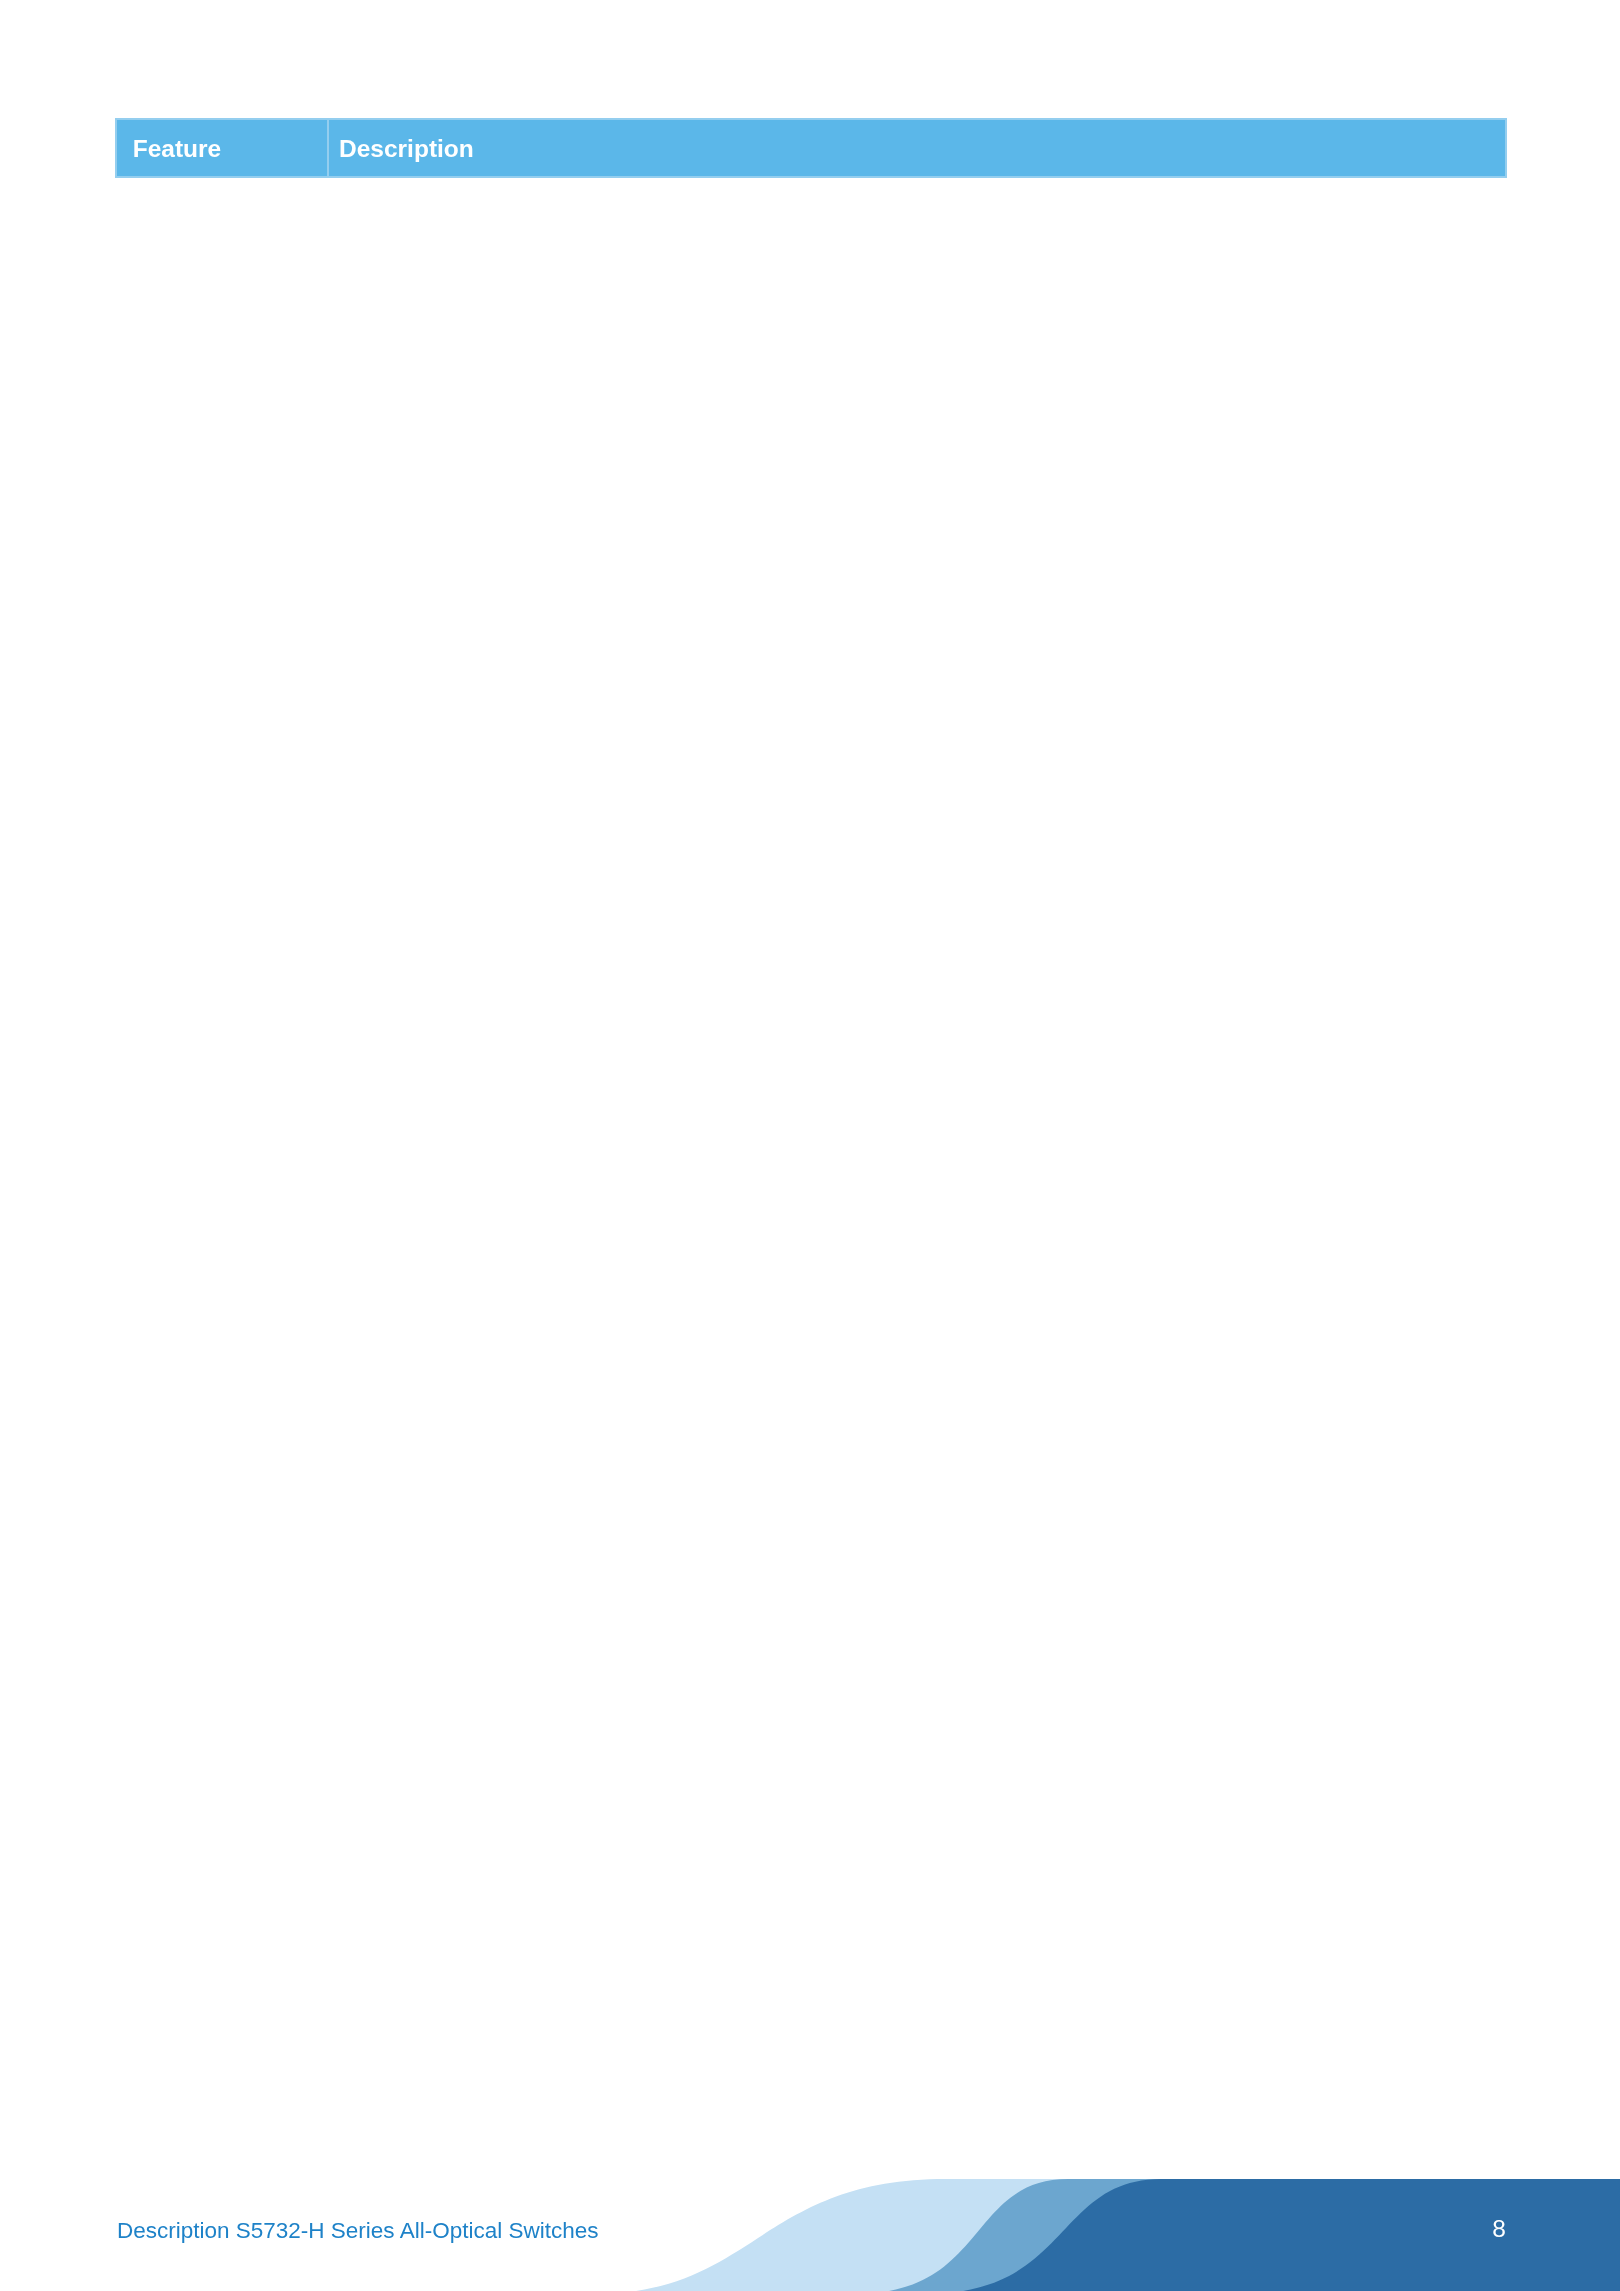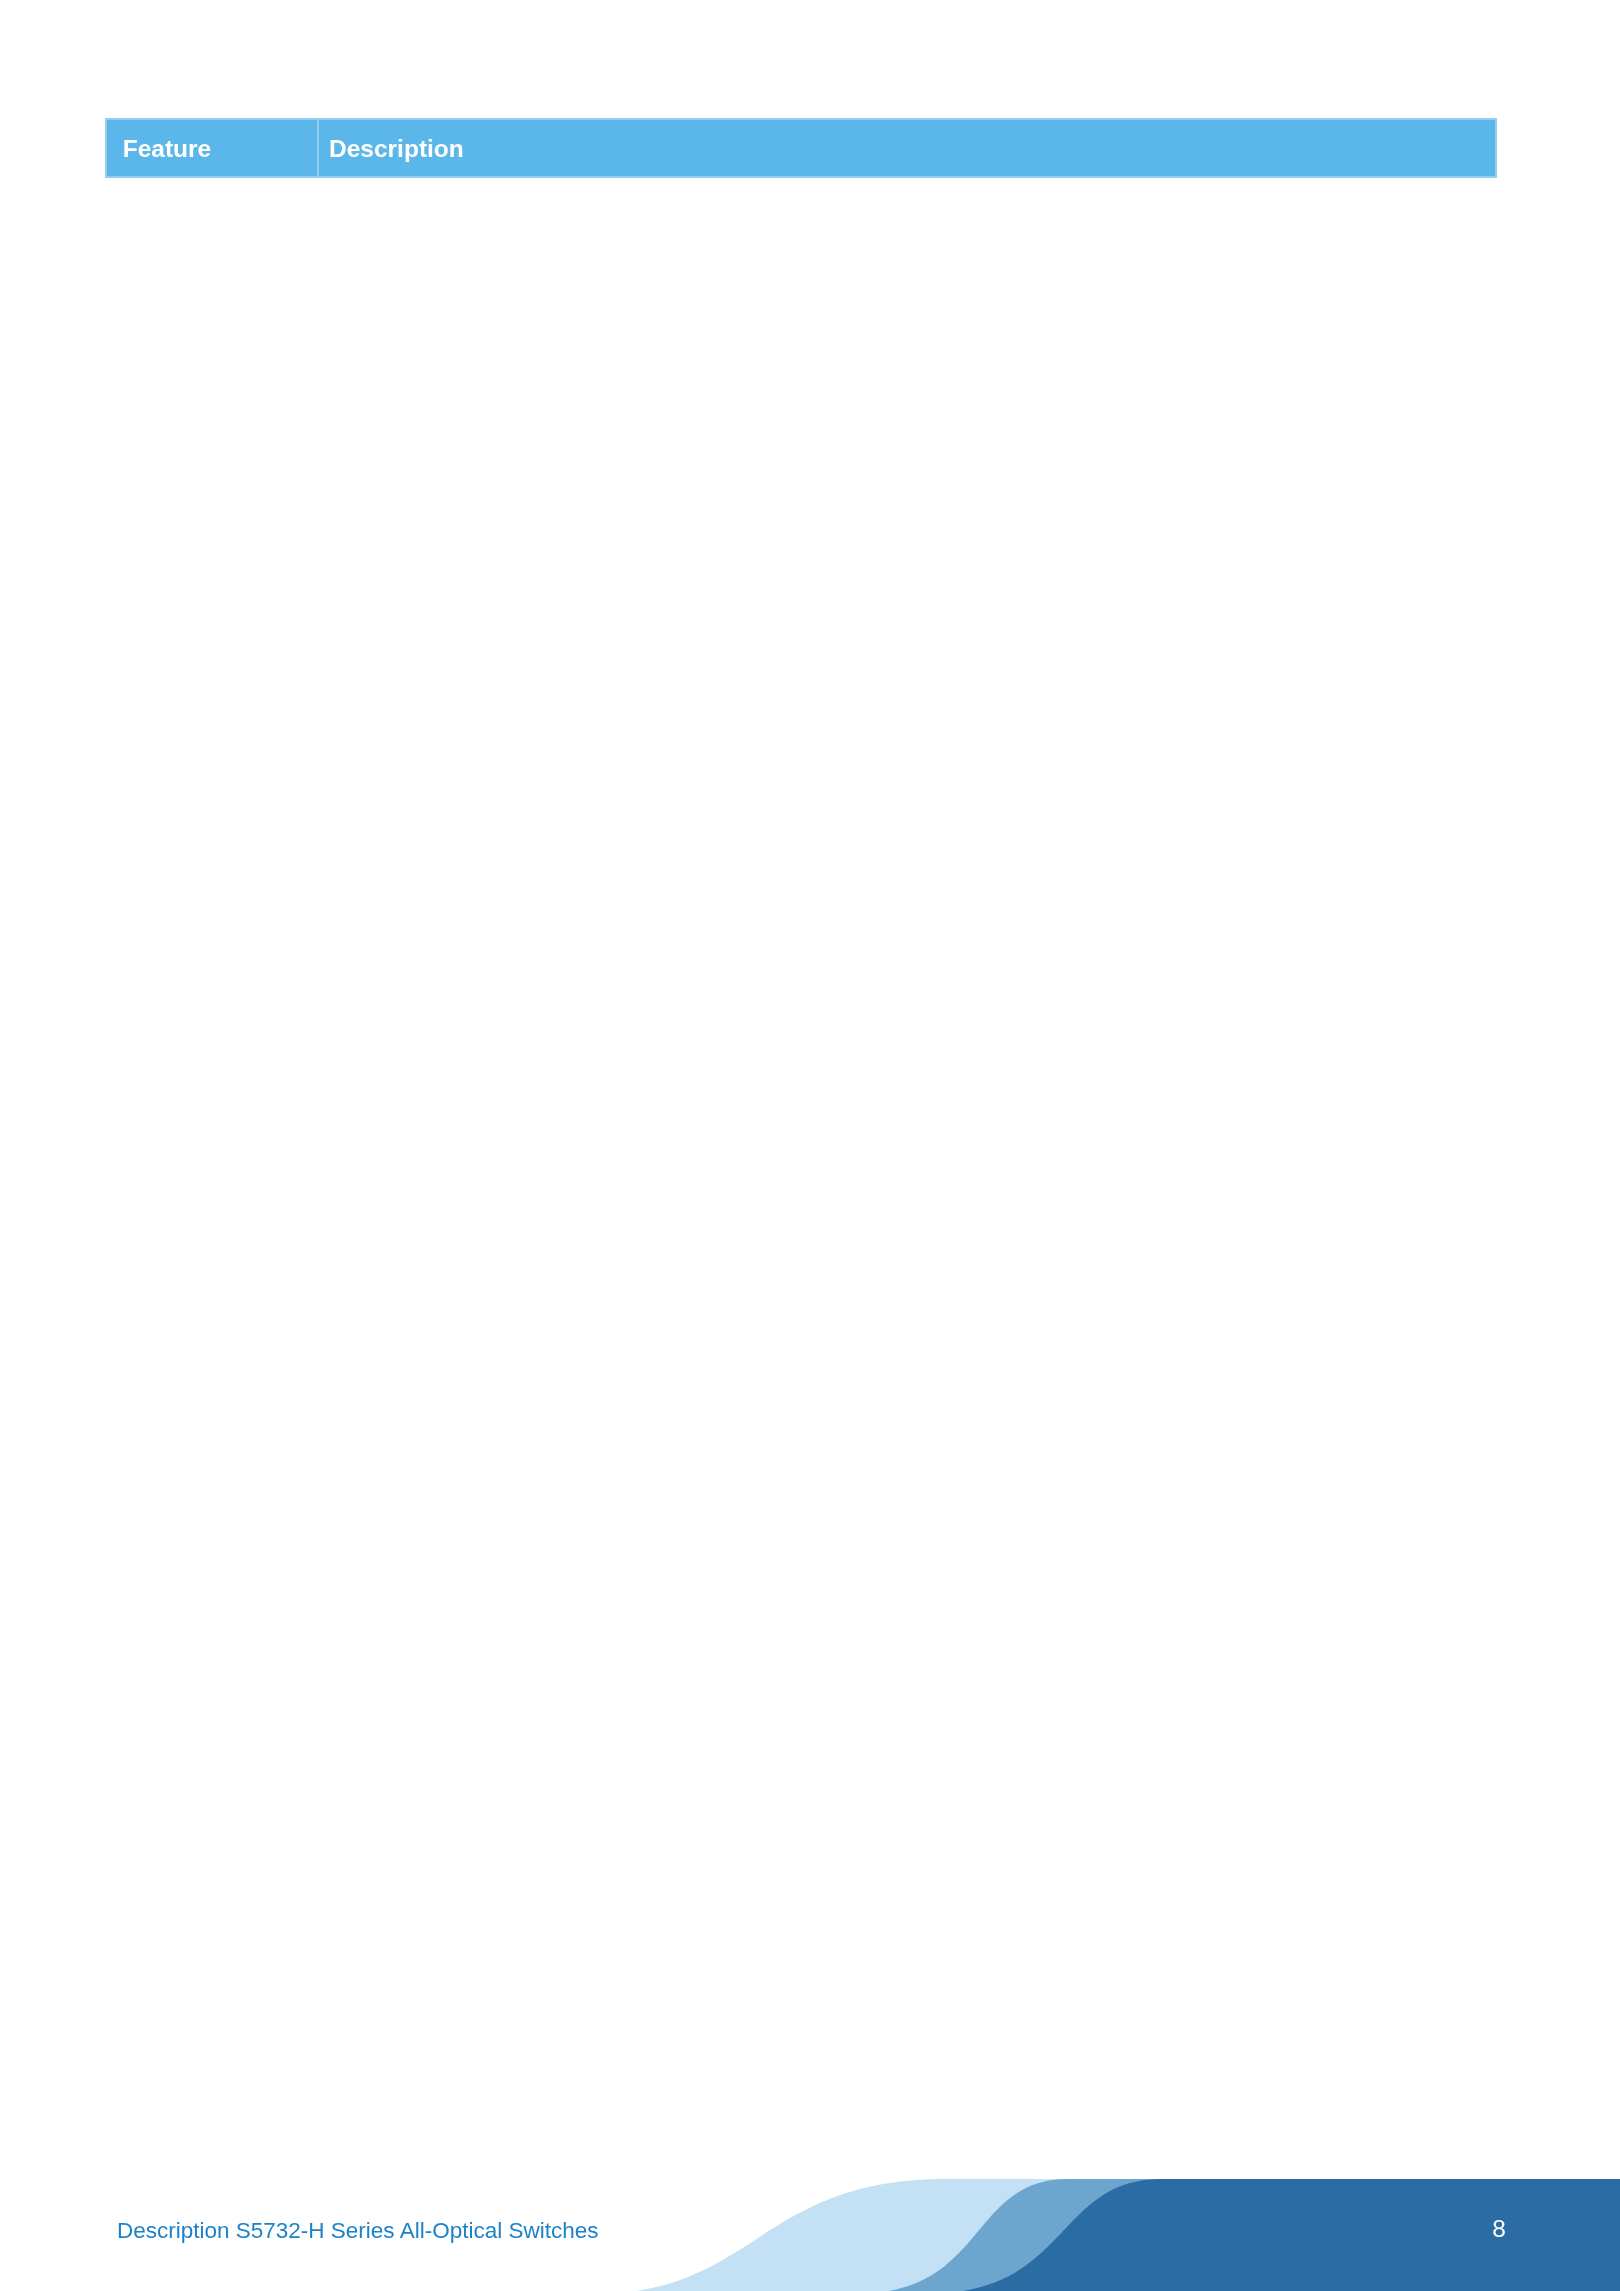--- a/index.html
+++ b/index.html
@@ -20,21 +20,21 @@
     height: 2292px;
     position: relative;
     overflow: hidden;
     font-family: "Liberation Sans", "DejaVu Sans", sans-serif;
     color: var(--text-color);
   }
   .page { position: absolute; inset: 0; }
 
   table.feature-table {
     position: absolute;
-    left: 105px;
+    left: 115px;
     top: 118px;
     width: 1390px;
     border-collapse: collapse;
     table-layout: fixed;
   }
   .feature-table th, .feature-table td {
     border: 2px solid var(--table-border);
     font-size: 23.5px;
     line-height: 31px;
     padding: 12.7px 15.7px;

